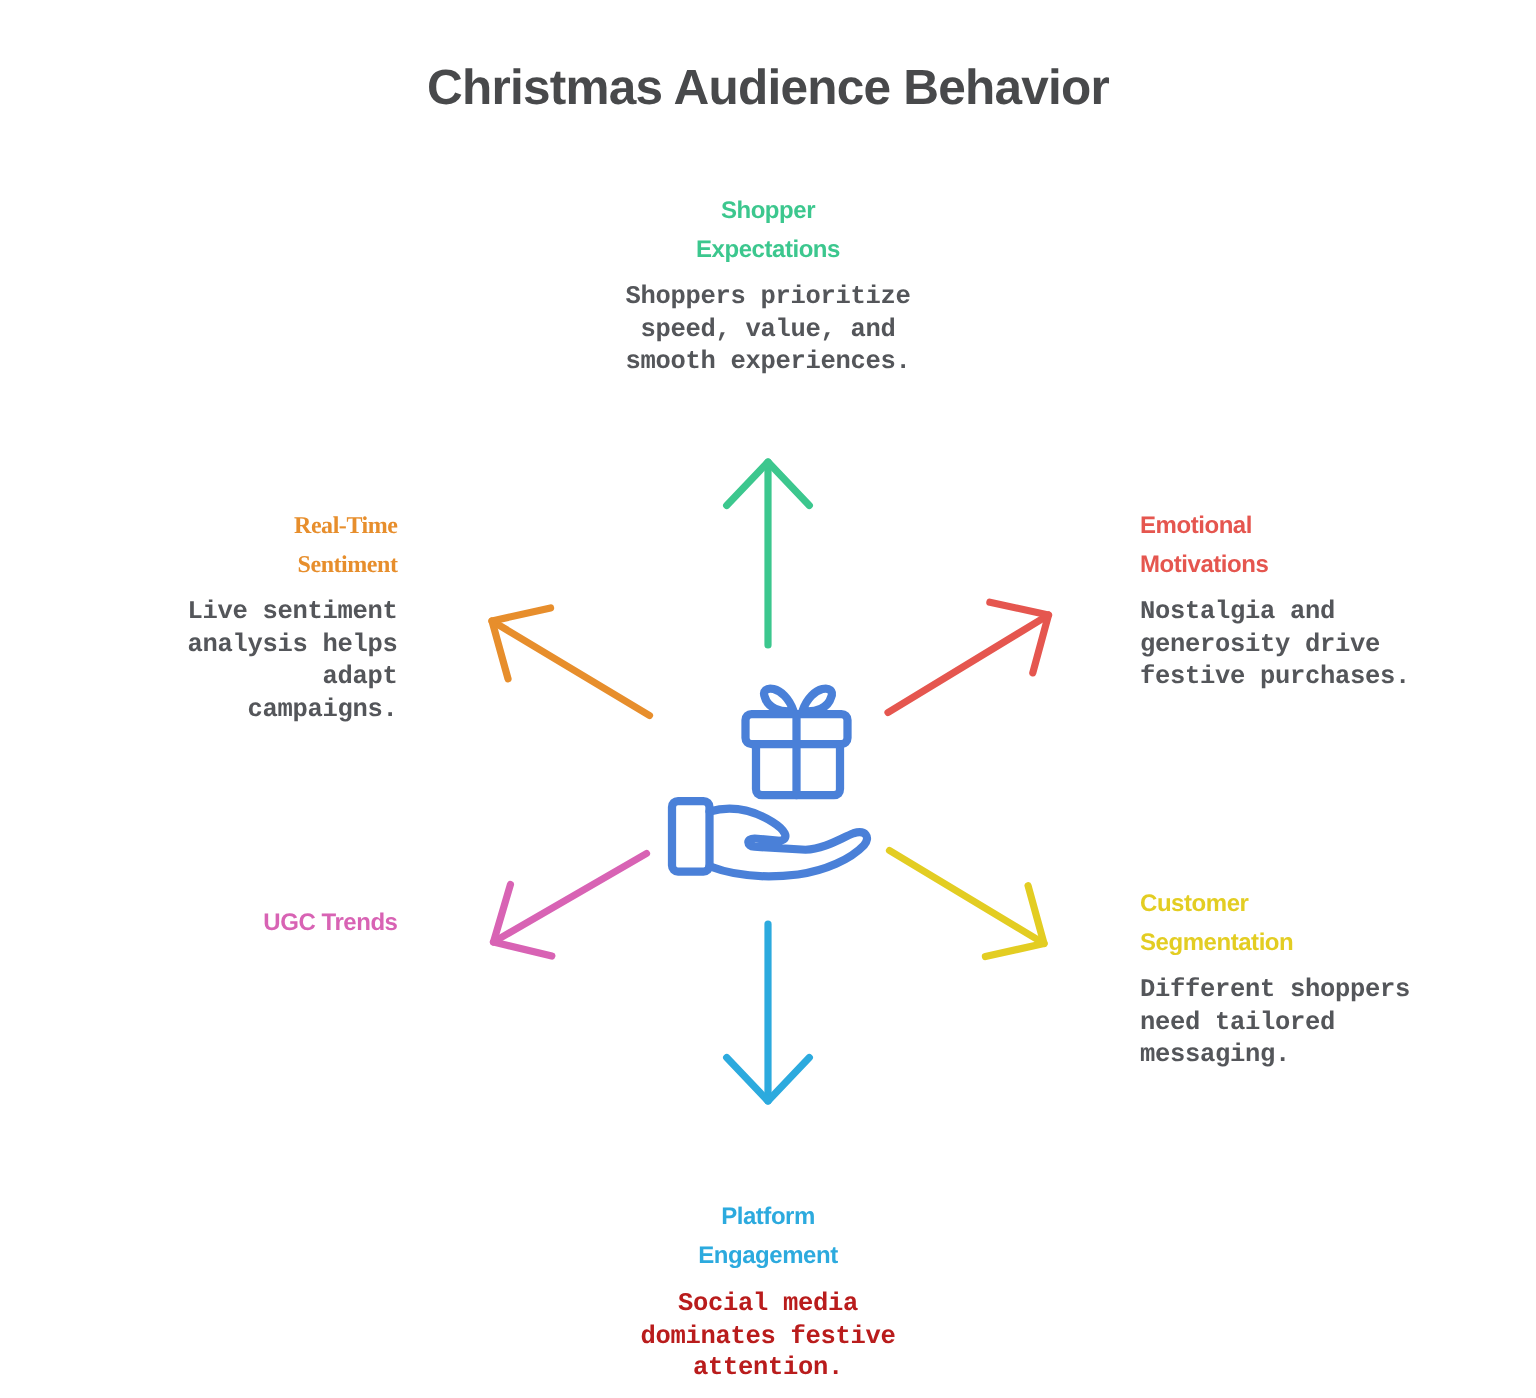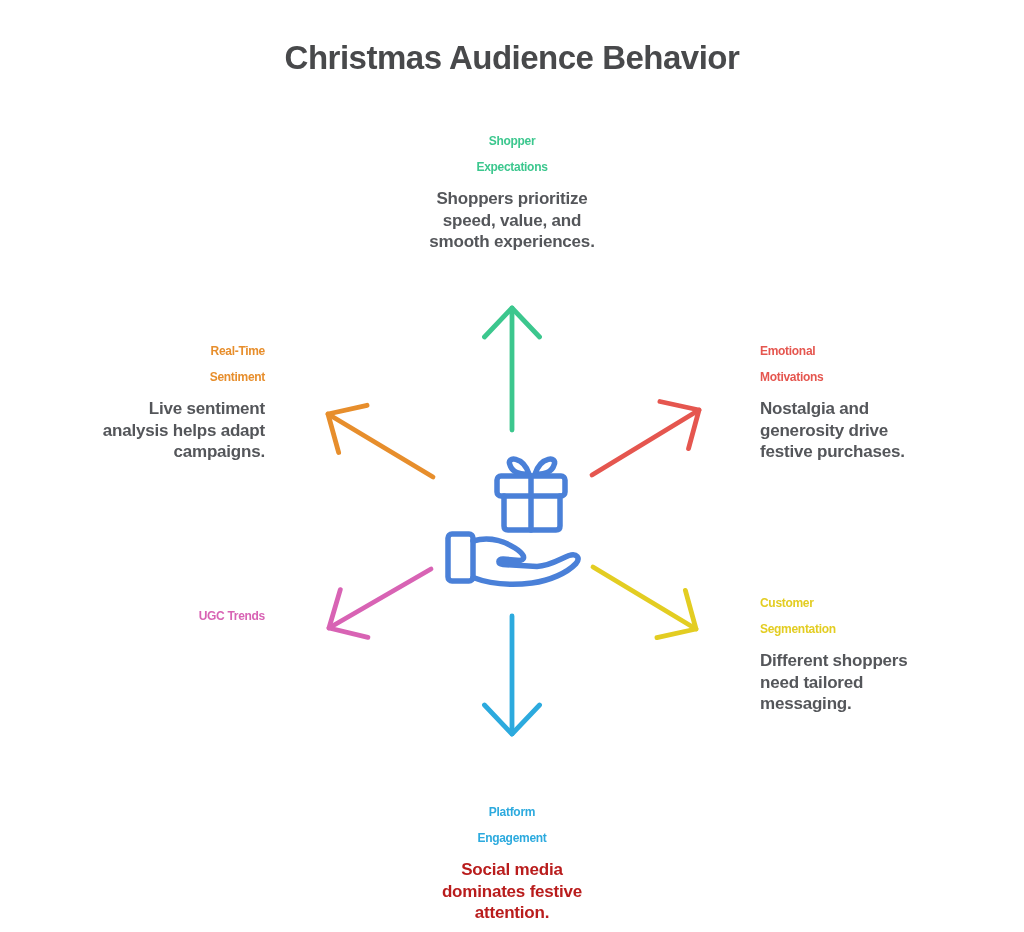--- a/index.html
+++ b/index.html
@@ -13,27 +13,27 @@
   .title{
     position:absolute;top:38px;left:0;width:1024px;
     text-align:center;
     font-size:33px;font-weight:700;letter-spacing:-0.5px;
     line-height:40px;
   }
   svg.diagram{position:absolute;top:0;left:0;}
   .section{position:absolute;}
   .sec-h{
     margin:0 0 8px 0;
-    font-size:12px;font-weight:700;letter-spacing:-0.3px;
+    font-size:16px;font-weight:700;letter-spacing:-0.3px;
     line-height:26px;white-space:pre-line;
   }
   .sec-b{
     margin:0;
     font-size:17px;font-weight:700;letter-spacing:-0.2px;
-    line-height:21.5px;white-space:pre-line;
+    line-height:21.5px;white-space:pre-line;font-family:Liberation Mono, monospace;
   }
   .sec-top    {left:412px;top:128px;width:200px;text-align:center;}
   .sec-ul     {left:75px; top:338px;width:190px;text-align:right;}
   .sec-ur     {left:760px;top:338px;width:190px;text-align:left;}
   .sec-ll     {left:75px; top:603px;width:190px;text-align:right;}
   .sec-lr     {left:760px;top:590px;width:190px;text-align:left;}
   .sec-bottom {left:422px;top:799px;width:180px;text-align:center;}
 </style>
 </head>
 <body>
@@ -82,21 +82,21 @@
 
   <div class="section sec-top">
     <h3 class="sec-h" style="color: rgb(60, 199, 142);">Shopper
 Expectations</h3>
     <p class="sec-b" style="color: rgb(84, 86, 90);">Shoppers prioritize
 speed, value, and
 smooth experiences.</p>
   </div>
 
   <div class="section sec-ul">
-    <h3 class="sec-h" style="color: rgb(231, 142, 44);">Real-Time
+    <h3 class="sec-h" style="color: rgb(231, 142, 44); font-family: Liberation Serif, serif;">Real-Time
 Sentiment</h3>
     <p class="sec-b" style="color: rgb(84, 86, 90);">Live sentiment
 analysis helps adapt
 campaigns.</p>
   </div>
 
   <div class="section sec-ur">
     <h3 class="sec-h" style="color: rgb(229, 86, 79);">Emotional
 Motivations</h3>
     <p class="sec-b" style="color: rgb(84, 86, 90);">Nostalgia and

